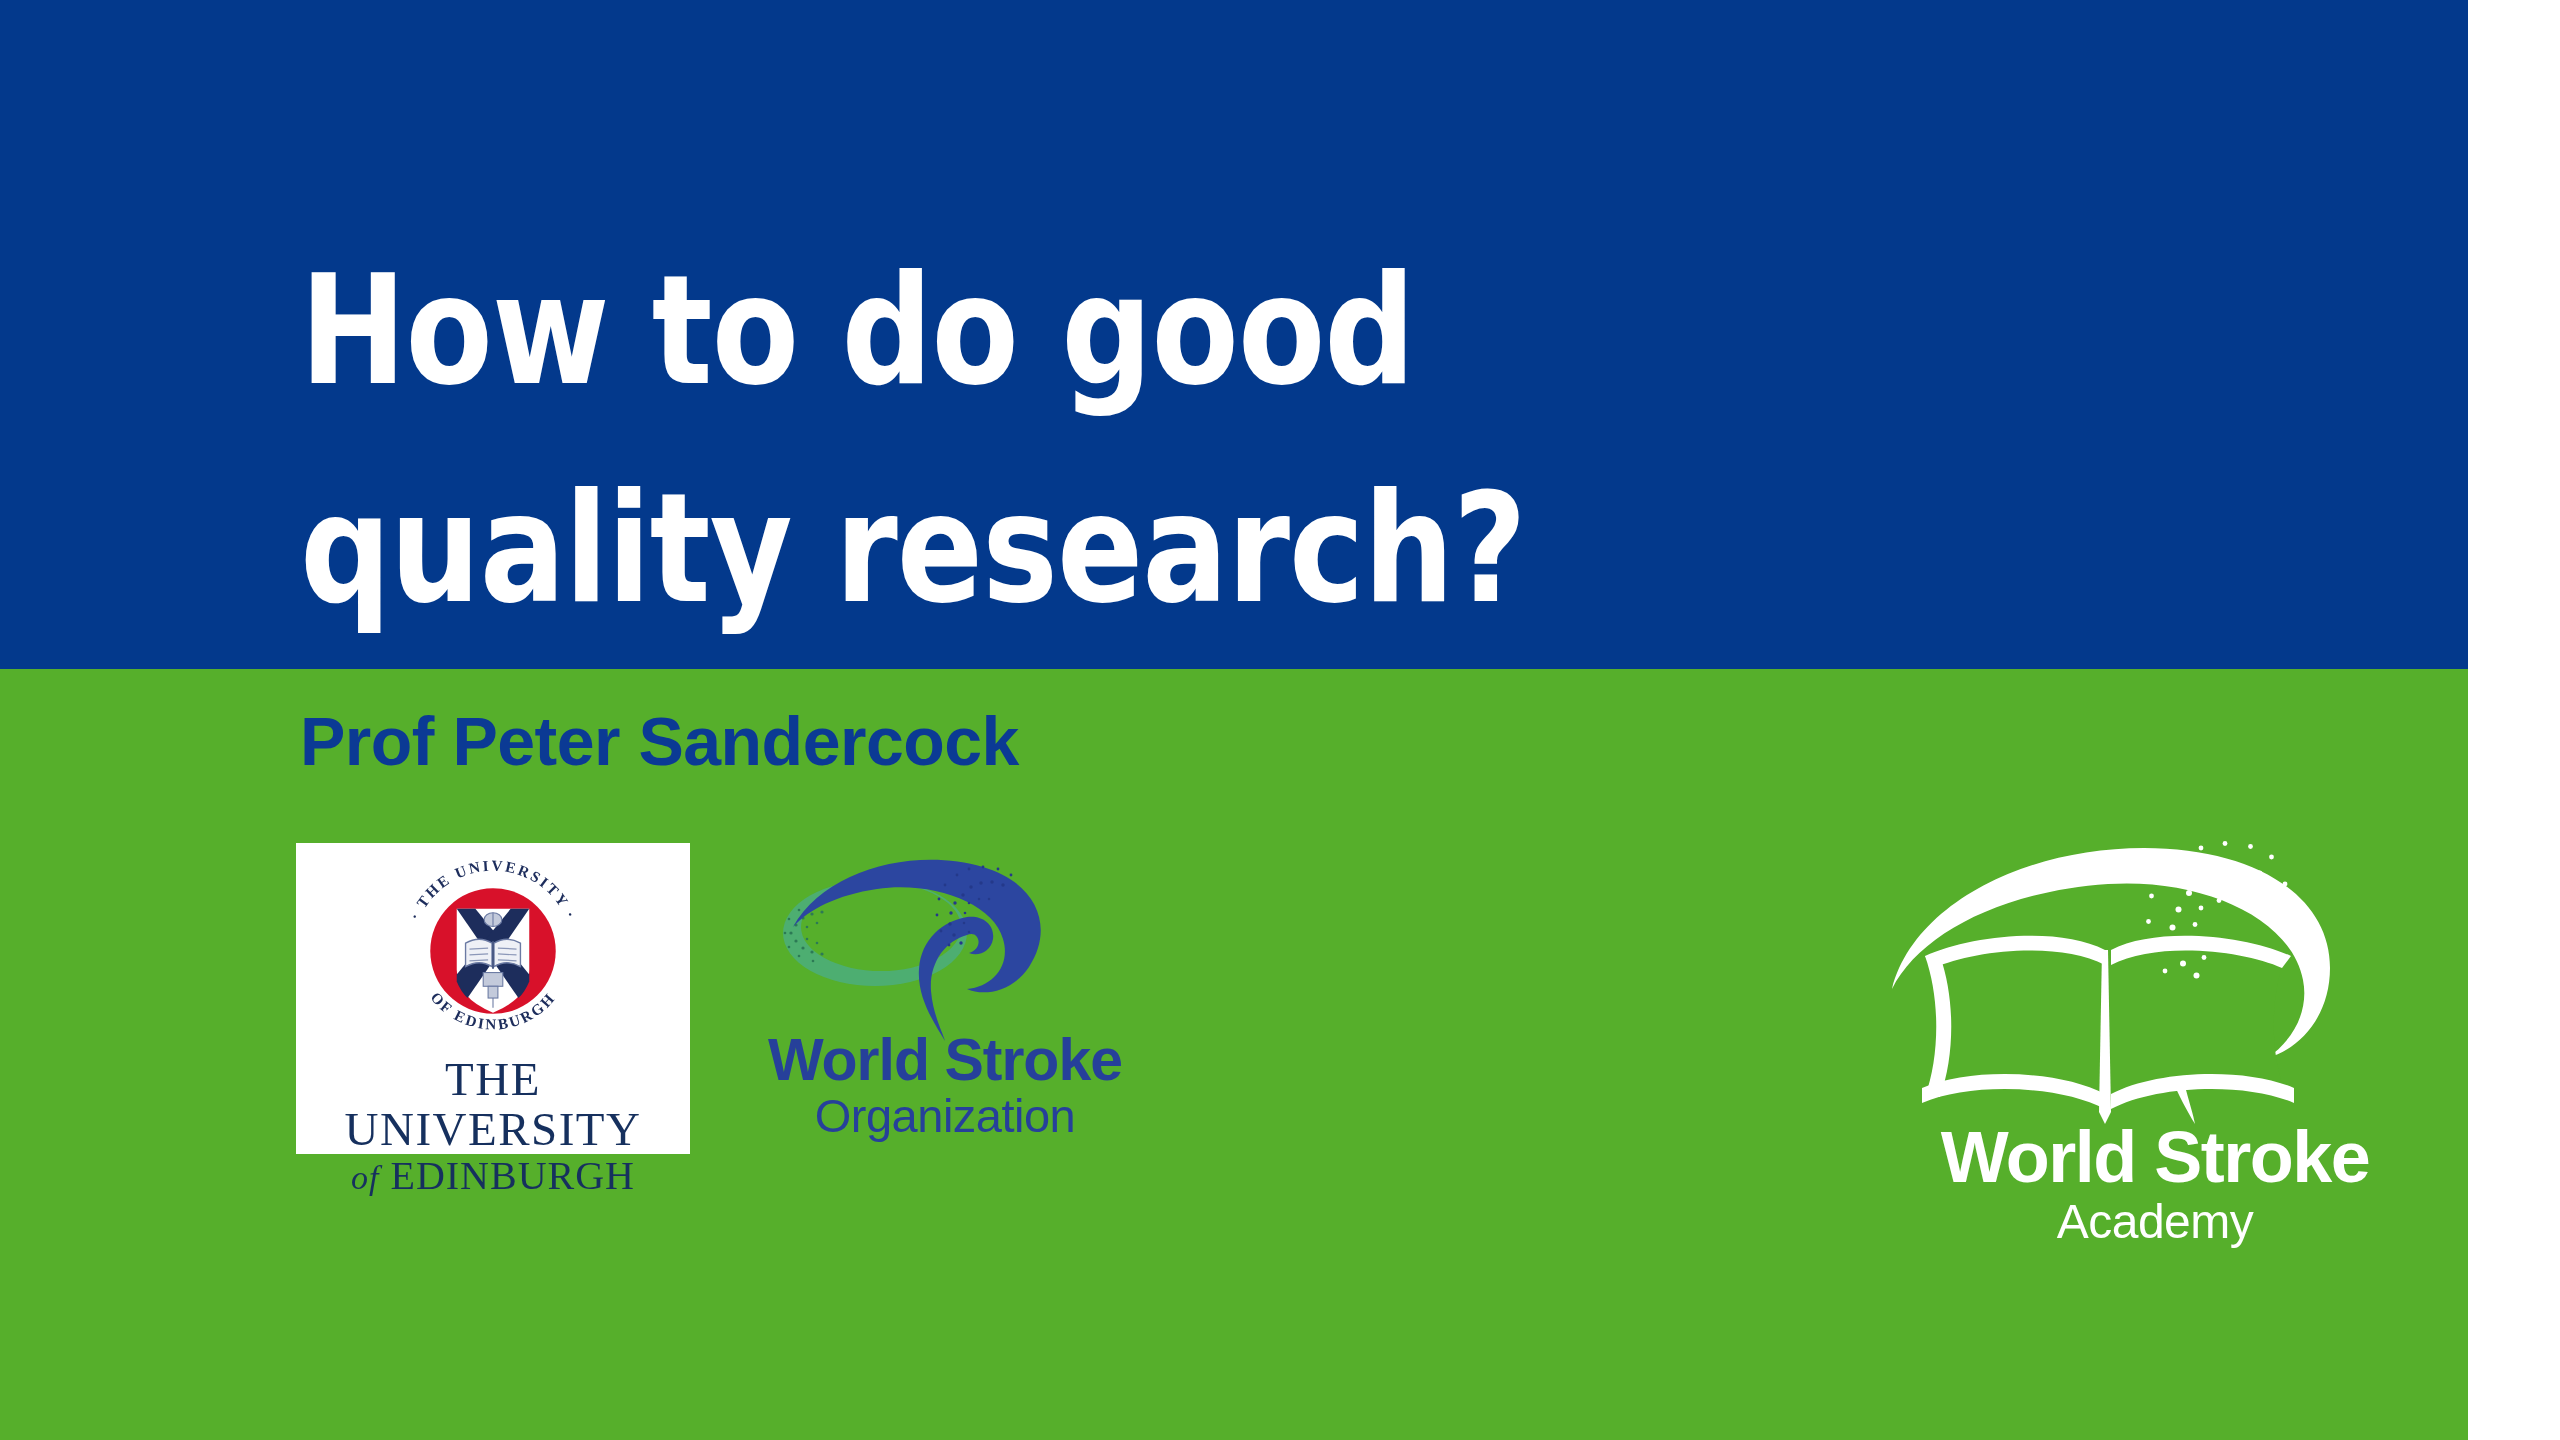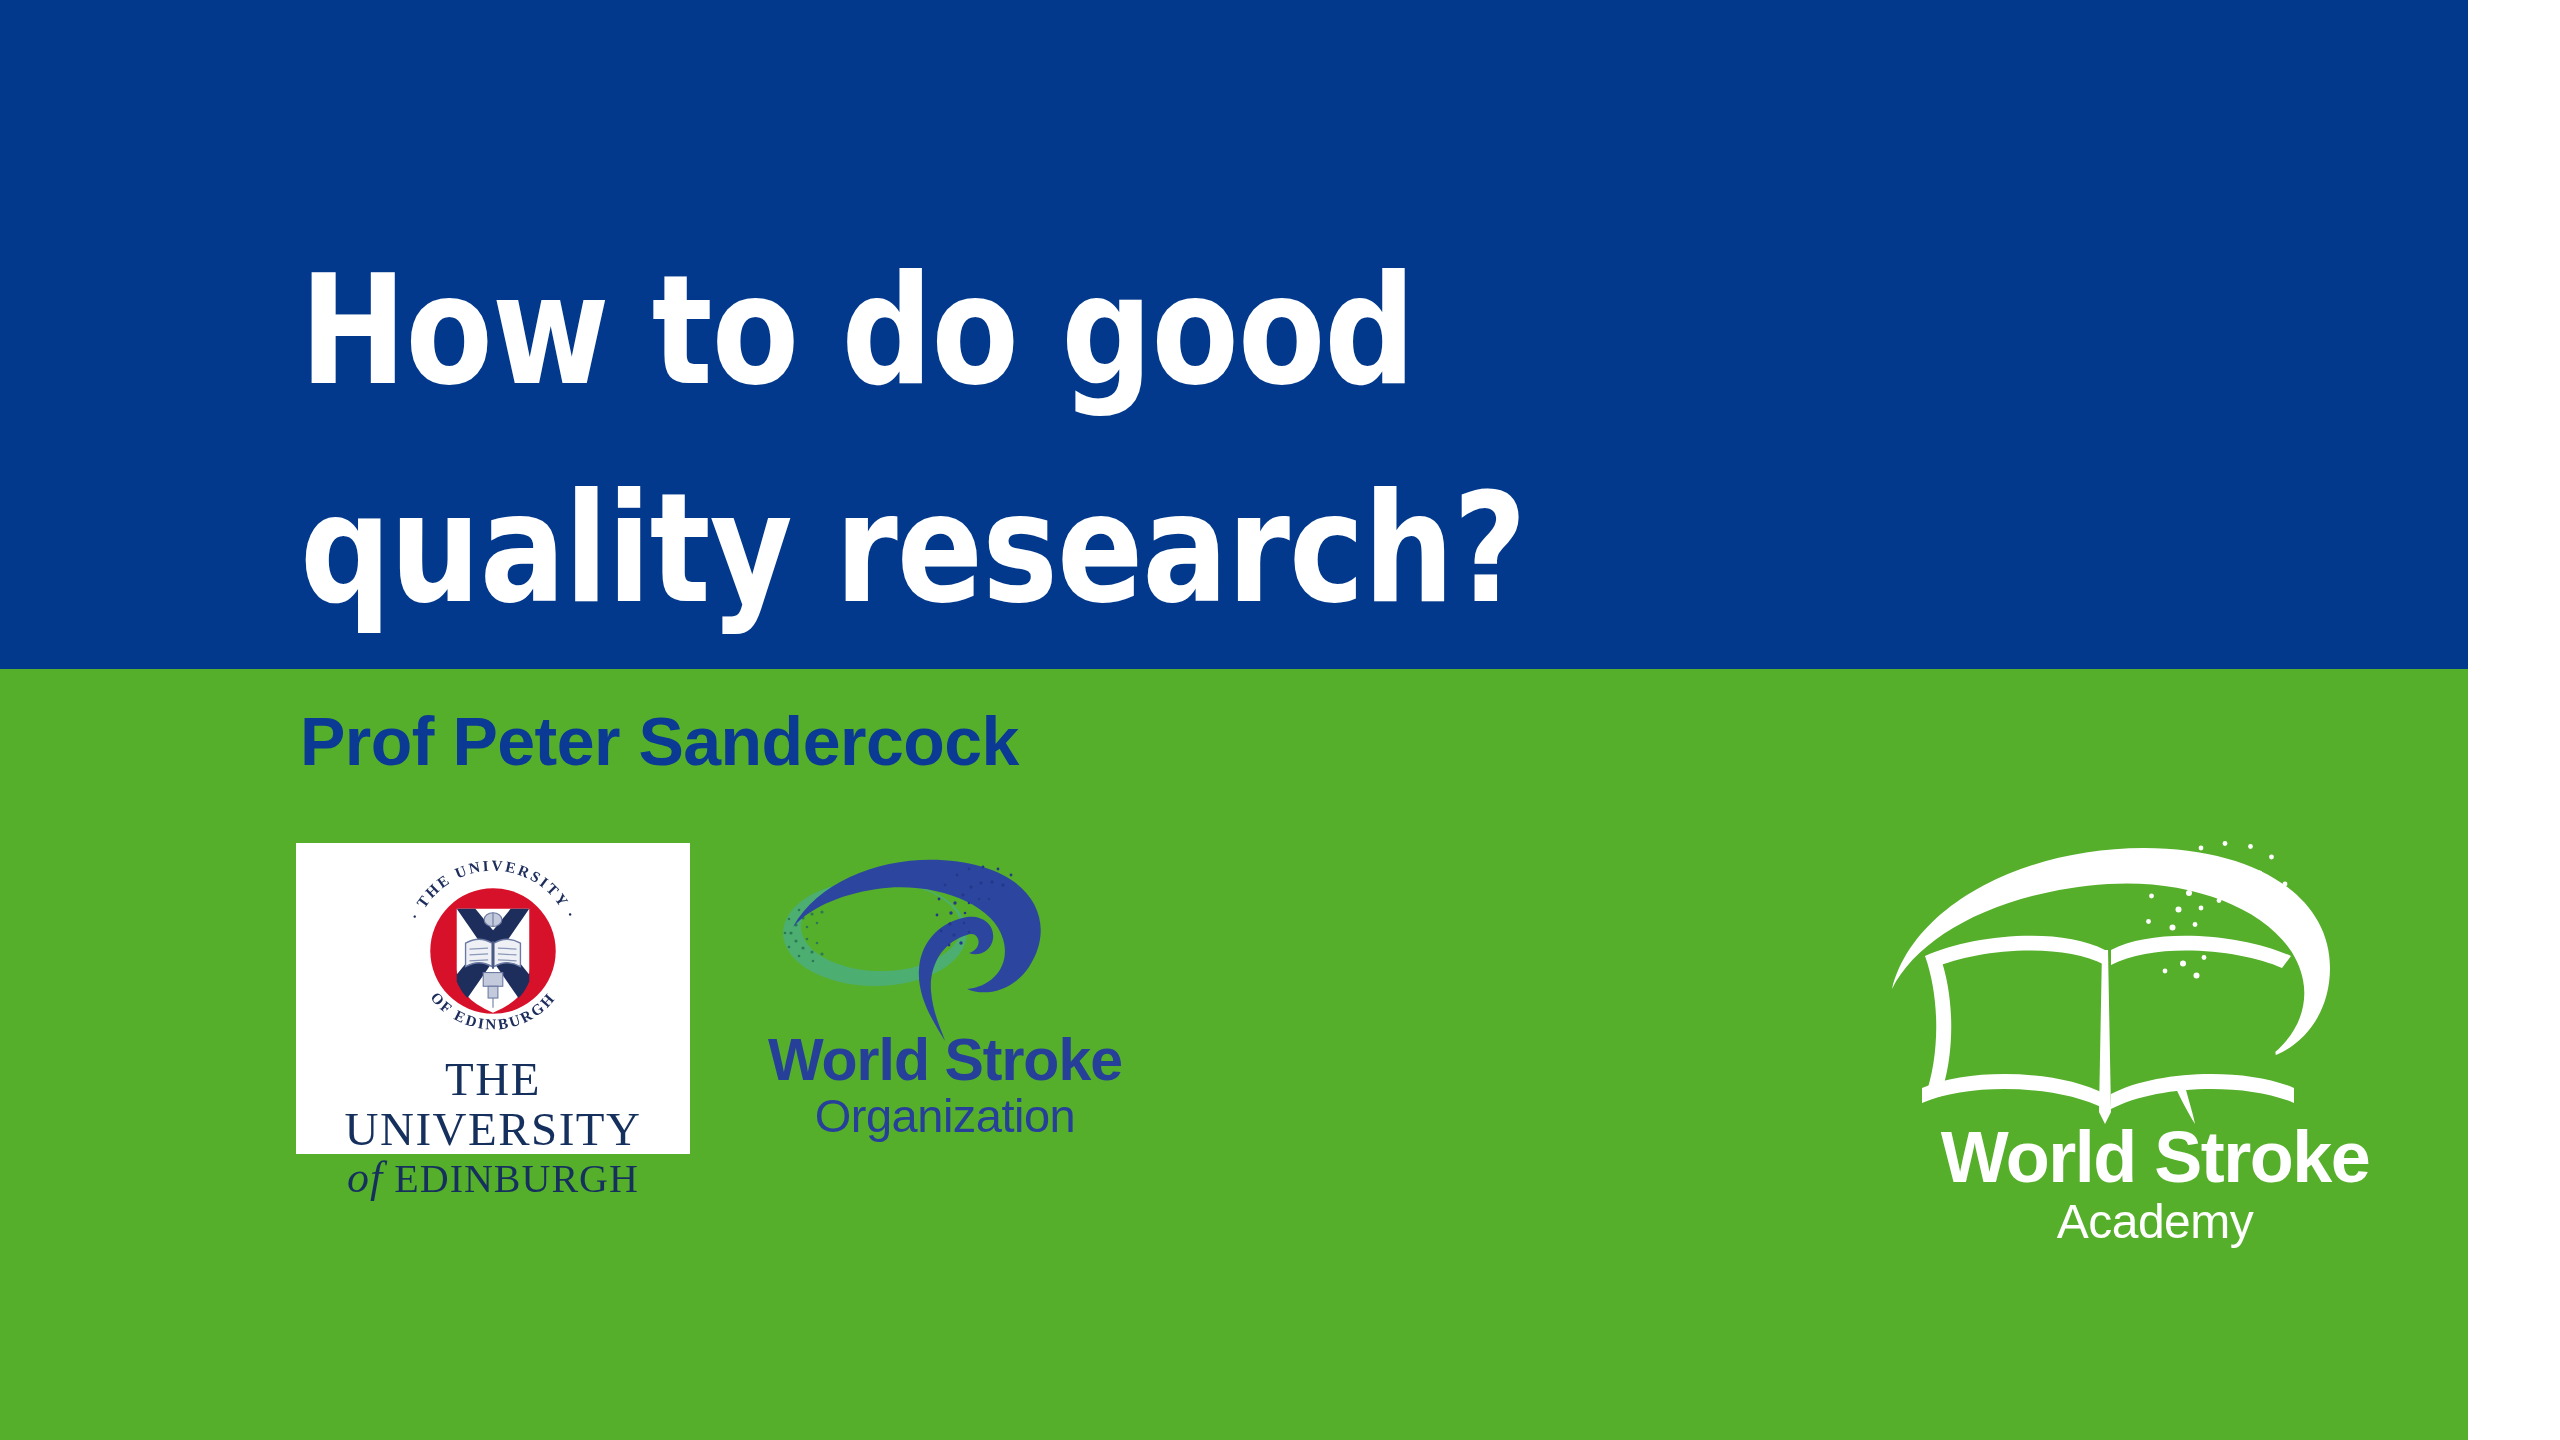--- a/index.html
+++ b/index.html
@@ -90,21 +90,21 @@
     letter-spacing: 1.5px;
   }
   .edi-name .l2 {
     display: block;
     font-size: 40px;
     letter-spacing: 1px;
     white-space: nowrap;
   }
   .edi-name .l2 i {
     font-style: italic;
-    font-size: 44px;
+    font-size: 34px;
   }
   
   .wso {
     position: absolute;
     left: 745px;
     top: 855px;
     width: 400px;
     height: 300px;
   }
   .wso-mark {

